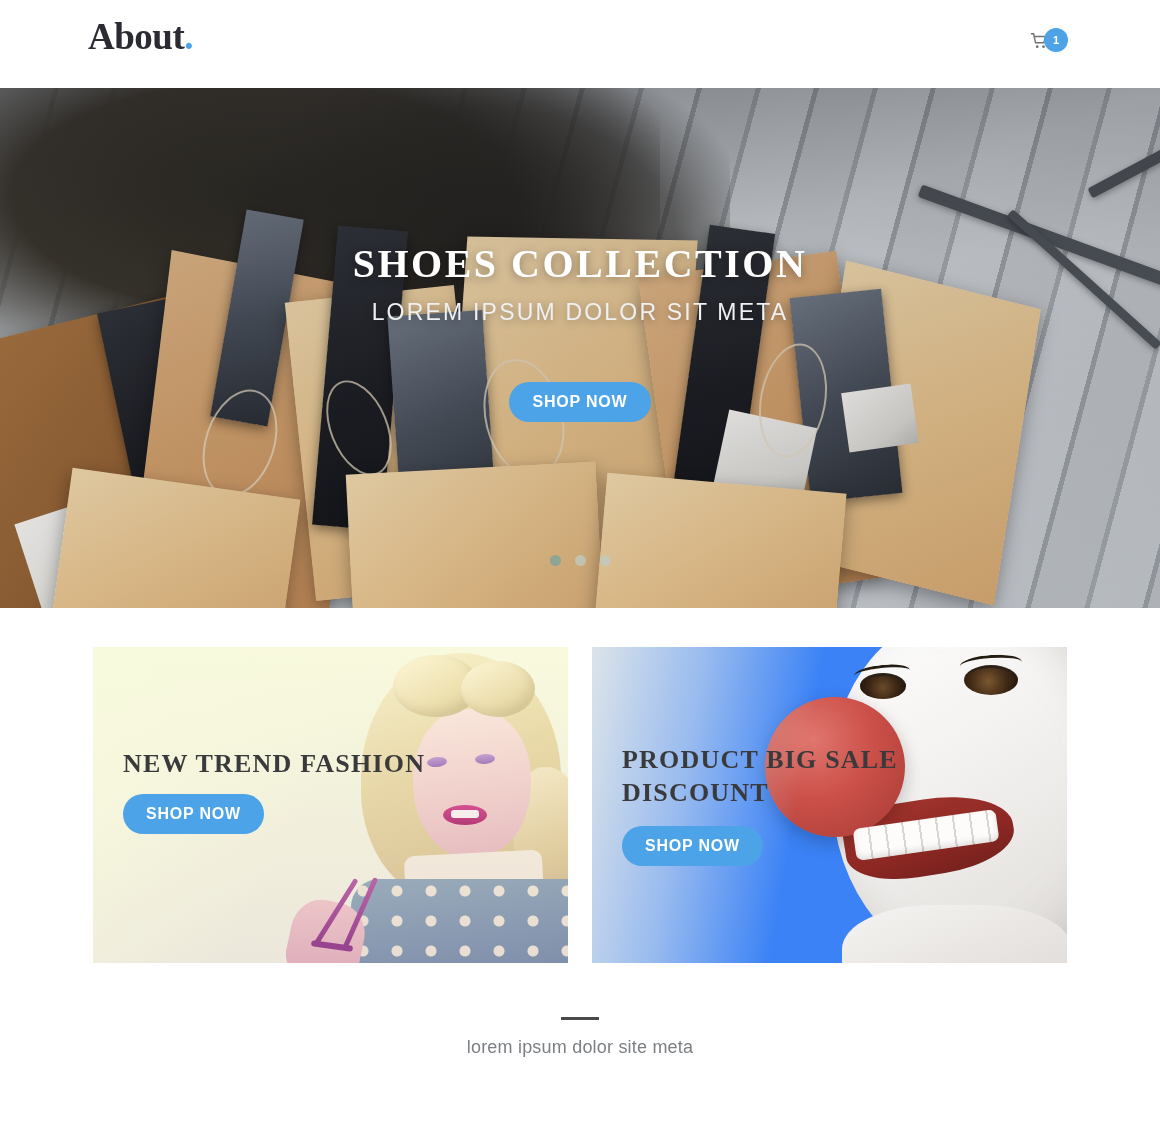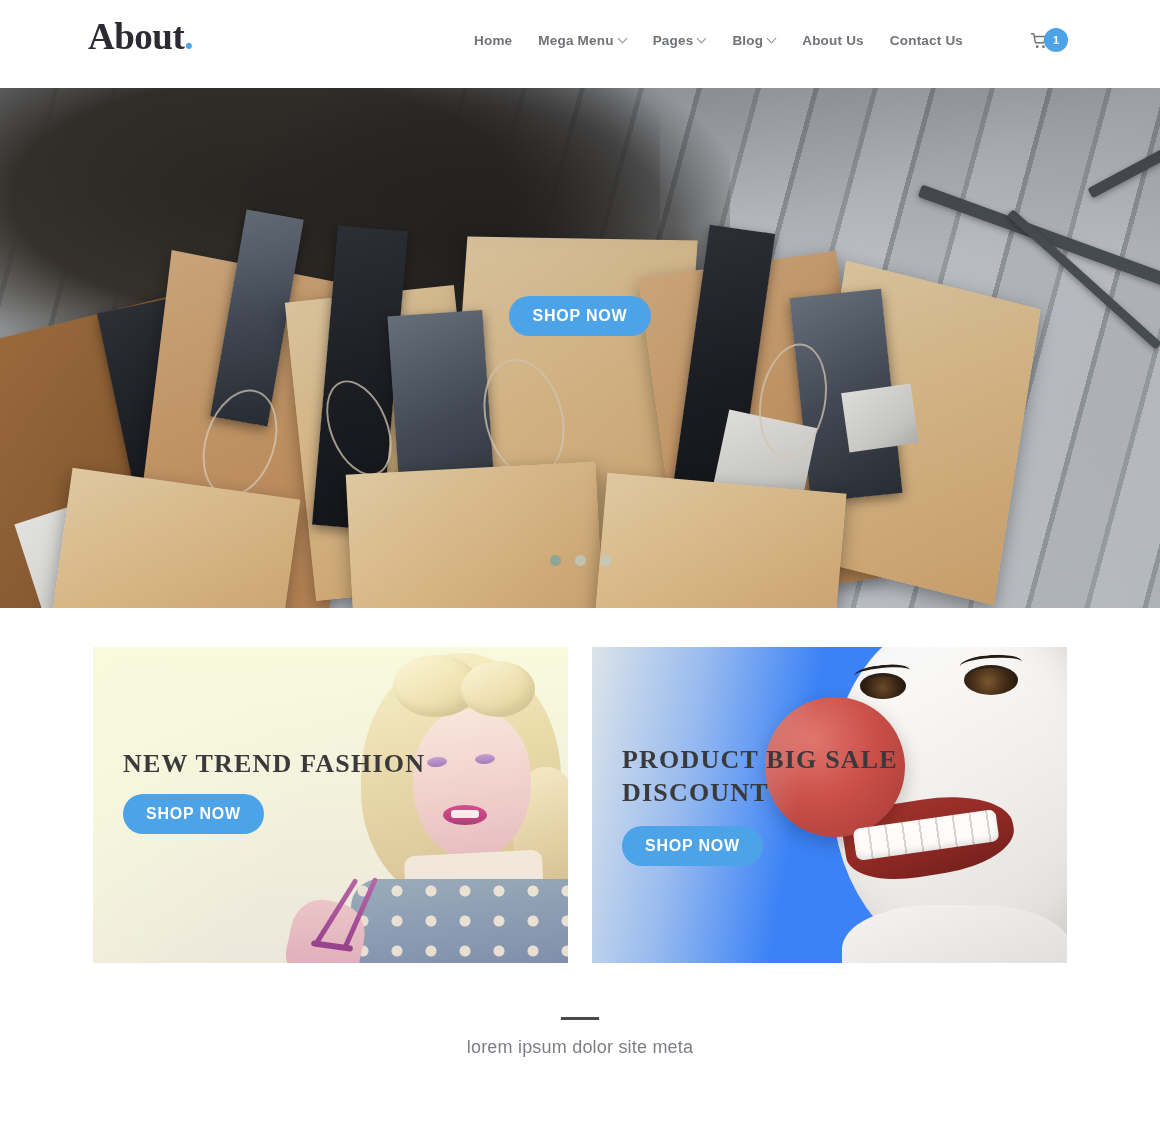--- a/index.html
+++ b/index.html
@@ -480,43 +480,20 @@
 </style>
 </head>
 <body>
 
 <div class="header">
 
   <div class="logo">
     <span>About</span><span class="logo-dot">.</span>
   </div>
 
-  <div class="nav">
-    <div class="nav-item">
-      <span>Home</span>
-    </div>
-    <div class="nav-item">
-      <span>Mega Menu</span>
-      <span class="chev"></span>
-    </div>
-    <div class="nav-item">
-      <span>Pages</span>
-      <span class="chev"></span>
-    </div>
-    <div class="nav-item">
-      <span>Blog</span>
-      <span class="chev"></span>
-    </div>
-    <div class="nav-item">
-      <span>About Us</span>
-    </div>
-    <div class="nav-item">
-      <span>Contact Us</span>
-    </div>
-  </div>
 
   <div class="cart-wrap">
     <span class="cart-icon">
       <svg width="18" height="18" viewBox="0 0 20 20" fill="none" stroke="#6f7276" stroke-width="1.6">
         <path d="M1 2h3l2.2 10h9.1l2.2-7H5"></path>
         <circle cx="8" cy="16.3" r="1.5" fill="#6f7276" stroke="none"></circle>
         <circle cx="15" cy="16.3" r="1.5" fill="#6f7276" stroke="none"></circle>
       </svg>
     </span>
     <span class="cart-badge">1</span>
@@ -559,20 +536,22 @@
     <div class="cord cord4"></div>
 
     <div class="bag bag-b9 bag-lite"></div>
     <div class="bag bag-b7 bag-lite"></div>
     <div class="bag bag-b8 bag-lite"></div>
 
     <div class="hero-vignette"></div>
   </div>
 
   <div class="hero-content">
+    <div class="hero-title">SHOES COLLECTION</div>
+    <div class="hero-sub">LOREM IPSUM DOLOR SIT META</div>
     <div class="hero-btn-wrap">
       <button class="btn-pill">SHOP NOW</button>
     </div>
   </div>
 
   <div class="dots">
     <span class="dot active"></span>
     <span class="dot"></span>
     <span class="dot"></span>
   </div>

